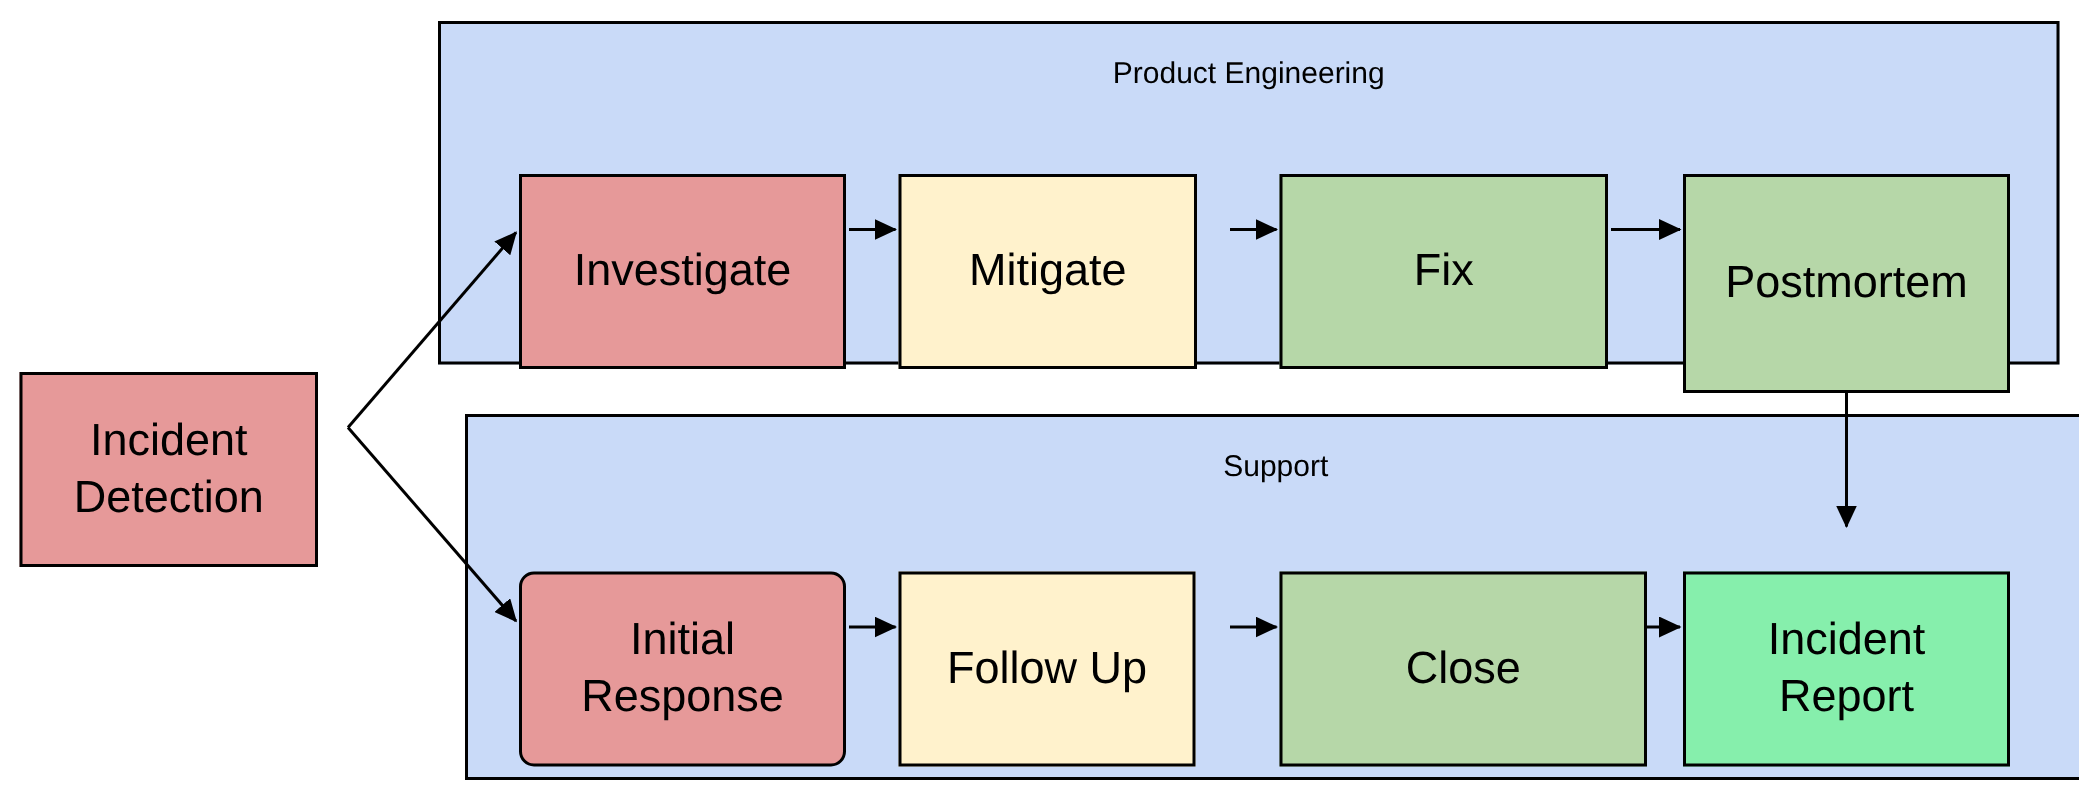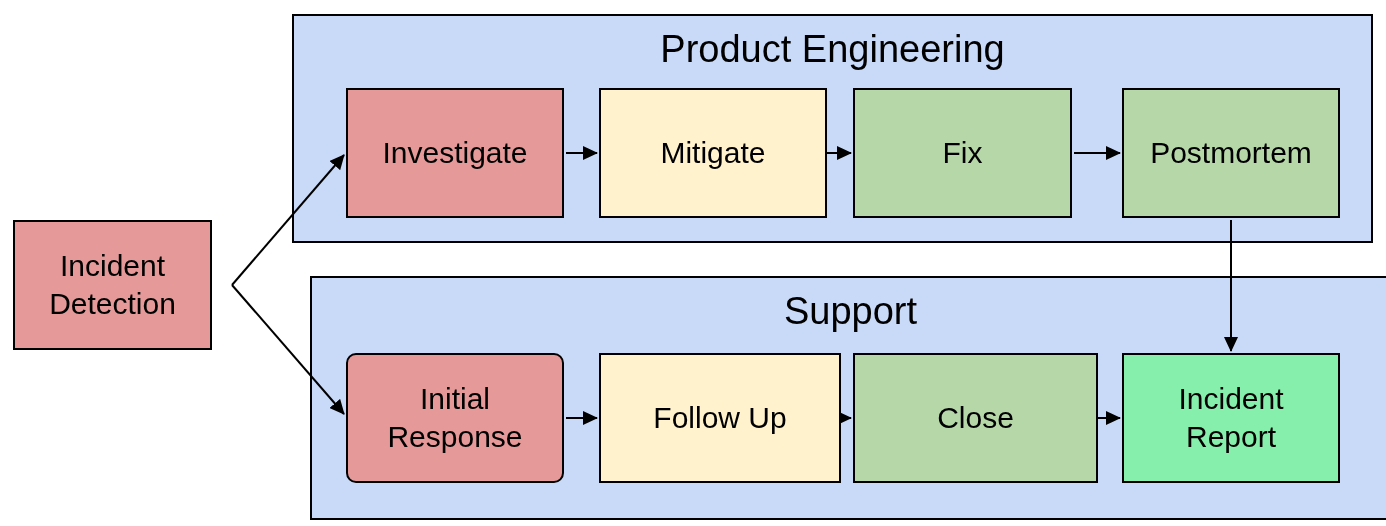--- a/index.html
+++ b/index.html
@@ -7,37 +7,37 @@
     position:relative;width:1386px;height:526px;background:#ffffff;
     font-family:"Liberation Sans", sans-serif;color:#000;overflow:hidden;
   }
   .lane{
     position:absolute;border:2px solid #000;box-sizing:border-box;z-index:1;
   }
   .lane-pe{left:292px;top:14px;width:1081px;height:229px;}
   .lane-support{left:292px;top:276px;width:1081px;height:244px;margin-left:18px;}
   .lane-title{
     position:absolute;left:0;top:14px;width:100%;text-align:center;
-    font-size:38px;line-height:38px;white-space:nowrap;
+    font-size:20px;line-height:38px;white-space:nowrap;
   }
   .arrows{position:absolute;left:0;top:0;z-index:2;}
   .arrows line{stroke:#000;stroke-width:2;}
   .node{
     position:absolute;border:2px solid #000;box-sizing:border-box;z-index:3;
     display:flex;align-items:center;justify-content:center;text-align:center;
-    font-size:30px;line-height:38px;padding:0 12px;
+    font-size:30px;line-height:38px;padding:0 12px;margin-top:28px;
   }
   
   .pos-detection{left:13px;top:220px;width:199px;height:130px;}
   .pos-investigate{left:346px;top:88px;width:218px;height:130px;}
-  .pos-mitigate{left:599px;top:88px;width:228px;height:130px;}
+  .pos-mitigate{left:599px;top:88px;width:199px;height:130px;}
   .pos-fix{left:853px;top:88px;width:219px;height:130px;}
-  .pos-postmortem{left:1122px;top:88px;width:218px;height:130px;}
+  .pos-postmortem{left:1122px;top:88px;width:218px;height:146px;}
   .pos-initial-response{left:346px;top:353px;width:218px;height:130px;}
-  .pos-follow-up{left:599px;top:353px;width:242px;height:130px;}
+  .pos-follow-up{left:599px;top:353px;width:198px;height:130px;}
   .pos-close{left:853px;top:353px;width:245px;height:130px;}
   .pos-incident-report{left:1122px;top:353px;width:218px;height:130px;}
 </style>
 </head>
 <body>
 
 <div class="canvas">
 
   <div class="lane lane-pe" style="background: rgb(201, 218, 248);">
     <div class="lane-title">Product Engineering</div>

